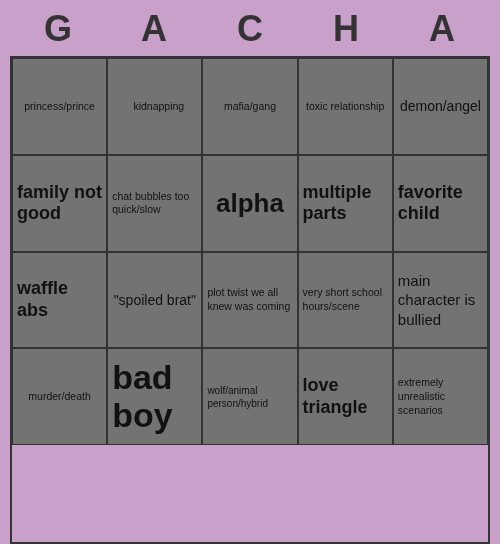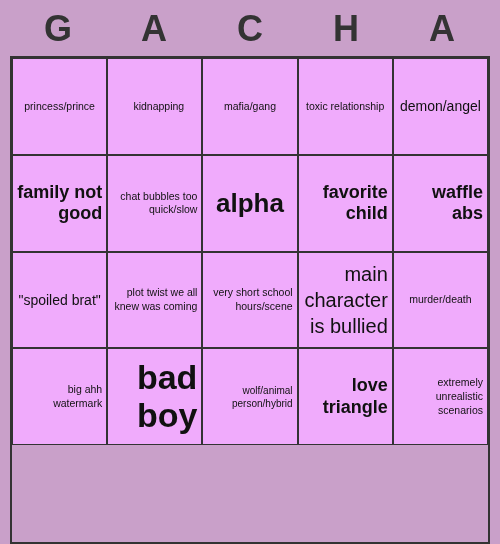--- a/index.html
+++ b/index.html
@@ -33,23 +33,23 @@
       grid-template-rows: repeat(5, 1fr);
       width: 480px;
       height: 488px;
       border: 2px solid #333;
     }
     .cell {
       border: 1.5px solid #333;
       display: flex;
       align-items: center;
       justify-content: center;
-      text-align: right;
+      text-align: left;
       padding: 4px;
-      background: #f0abfc;
+      background: #737373;
       font-size: 11px;
       line-height: 1.3;
       color: #111;
     }
   </style>
 </head>
 <body>
 
 <div class="bingo-title">
   <span>G</span>
@@ -61,25 +61,25 @@
 
 <div class="bingo-grid" id="bingo-grid">
 <div class="cell" style="font-size: 10.5px;">princess/prince</div>
     <div class="cell" style="font-size: 10.5px; padding-left: 12px;">kidnapping</div>
     <div class="cell" style="font-size: 10.5px;">mafia/gang</div>
     <div class="cell" style="font-size: 10.5px;">toxic relationship</div>
     <div class="cell" style="font-size: 14px;">demon/angel</div>
     <div class="cell" style="font-size: 18px; font-weight: bold; line-height: 1.2;">family not good</div>
     <div class="cell" style="font-size: 10.5px;">chat bubbles too quick/slow</div>
     <div class="cell" style="font-size: 26px; font-weight: bold; line-height: 1.1;">alpha</div>
+    <div class="cell" style="font-size: 18px; font-weight: bold; line-height: 1.2;">multiple parts</div>
     <div class="cell" style="font-size: 18px; font-weight: bold; line-height: 1.2;">favorite child</div>
     <div class="cell" style="font-size: 18px; font-weight: bold; line-height: 1.2;">waffle abs</div>
     <div class="cell" style="font-size: 14px; font-weight: normal;">"spoiled brat"</div>
     <div class="cell" style="font-size: 10.5px;">plot twist we all knew was coming</div>
     <div class="cell" style="font-size: 10.5px;">very short school hours/scene</div>
-    <div class="cell" style="font-size: 20px; font-weight: normal;">main character is bullied</div>
+    <div class="cell" style="font-size: 15px; font-weight: normal;">main character is bullied</div>
     <div class="cell" style="font-size: 10.5px;">murder/death</div>
-    <div class="cell" style="font-size: 10.5px;">big ahh watermark</div>
     <div class="cell" style="font-size: 34px; font-weight: bold; line-height: 1.1;">bad boy</div>
     <div class="cell" style="font-size: 10px;">wolf/animal person/hybrid</div>
     <div class="cell" style="font-size: 18px; font-weight: bold; line-height: 1.2;">love triangle</div>
     <div class="cell" style="font-size: 10.5px;">extremely unrealistic scenarios</div>
   </div>
 
 </body></html>

